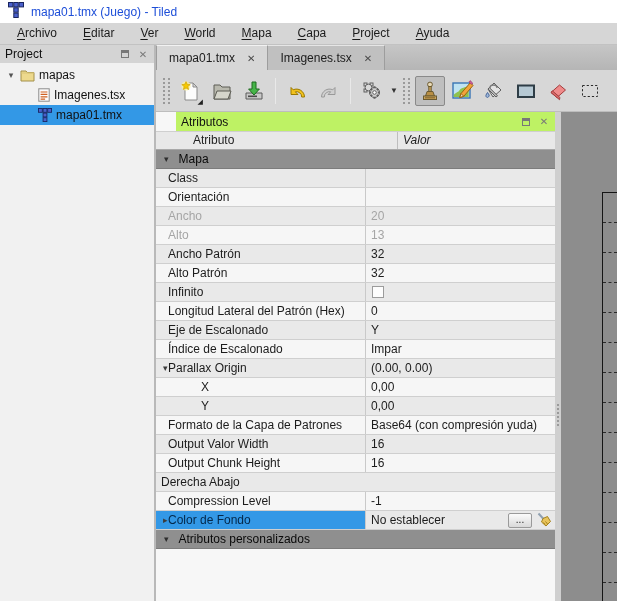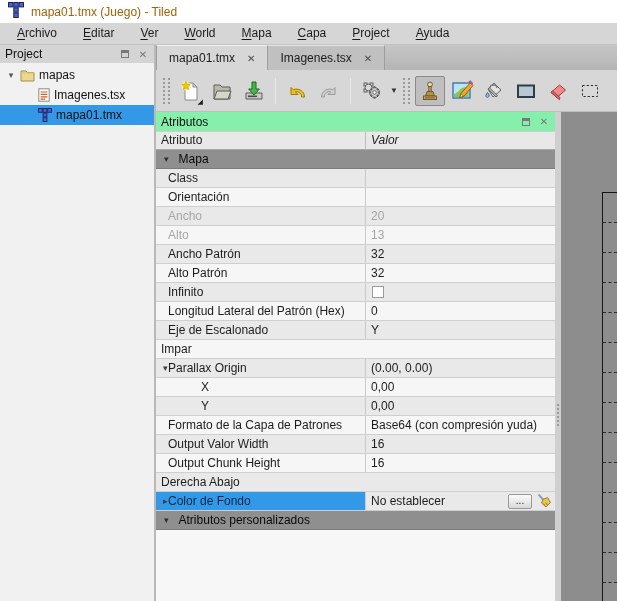--- a/index.html
+++ b/index.html
@@ -2,21 +2,21 @@
 <html><head>
 <meta charset="utf-8">
 <style>
   * { margin:0; padding:0; box-sizing:border-box; }
   html,body { width:617px; height:601px; }
   body { font-family:"Liberation Sans","DejaVu Sans",sans-serif; font-size:12px; color:#1b1b1b; }
   .window { position:relative; width:617px; height:601px; background:#d4d4d4; overflow:hidden; }
 
   
   .titlebar { height:23px; background:#ffffff; display:flex; align-items:center; gap:7px; padding-left:8px; }
-  .titlebar .title { font-size:12px; color:#a16207; }
+  .titlebar .title { font-size:12px; color:#1d4ed8; }
 
   
   .menubar { height:22px; background:#d6d6d6; border-bottom:1px solid #c2c2c2; display:flex; align-items:stretch; padding-left:4px; }
   .menu-item { padding:0 13px; line-height:21px; cursor:default; }
   .menu-item .mn { text-decoration:underline; text-underline-offset:2px; }
 
   
   .main { position:absolute; top:45px; left:0; right:0; bottom:0; display:flex; }
 
   
@@ -49,21 +49,21 @@
   .tb-btn { width:30px; height:30px; display:flex; align-items:center; justify-content:center; position:relative; border:1px solid transparent; border-radius:2px; }
   .tb-btn.active { background:#bfbfbf; border:1px solid #8a8a8a; }
   .tb-btn .corner { position:absolute; right:1px; bottom:0; font-size:7px; color:#222; line-height:7px; }
   .tb-drop { font-size:8px; color:#333; margin-left:1px; }
 
   
   .content { flex:1; display:flex; min-height:0; }
   .props-panel { width:399px; background:#f7f7f7; display:flex; flex-direction:column; }
   .props-colhead { height:19px; display:flex; background:#e8e8e8; border-top:1px solid #cfcfcf; border-bottom:1px solid #a8a8a8; }
   .props-colhead .col { line-height:17px; padding-left:5px; color:#222; }
-  .col-name { width:210px; border-right:1px solid #bdbdbd; }
+  .col-name { width:210px; border-right:1px solid #bdbdbd;margin-left:32px; }
   .col-value { flex:1;font-style:italic; }
   .prows { flex:1; overflow:hidden; }
   .prow { height:19px; display:flex; border-bottom:1px solid #cfcfcf; }
   .prow .pname { width:210px; display:flex; align-items:center; border-right:1px solid #c9c9c9; position:relative; padding-left:12px; color:#1c1c1c; }
   .prow .pname.lvl2 { padding-left:45px; }
   .prow .pvalue { flex:1; display:flex; align-items:center; padding-left:5px; color:#1c1c1c; position:relative; }
   .prow.sa { background:#e9e9e9; }
   .prow.sb { background:#f6f6f6; }
   .prow.disabled .pname, .prow.disabled .pvalue { color:#a5a5a5; }
   .prow.group { background:#8f8f8f; border-bottom:1px solid #7c7c7c; }
@@ -293,21 +293,21 @@
             <span style="display:flex">
               <svg width="24" height="24" viewBox="0 0 24 24">
                 <rect x="4.5" y="6.5" width="15" height="11" fill="#dcdcdc" fill-opacity="0.45" stroke="#2b2b2b" stroke-dasharray="2.2 2"></rect>
               </svg>
             </span>
           </div>
         </div>
 
       <div class="content">
         <div class="props-panel">
-          <div class="dock-header" style="height:19px;background:#86efac;">
+          <div class="dock-header" style="height:19px;background:#bef264;margin-left:20px;">
             <span class="dock-title">Atributos</span>
             <span class="dock-btn">
                 <span class="float-glyph"></span>
               </span>
             <span class="dock-btn">
                 <span>✕</span>
               </span>
           </div>
           <div class="props-colhead">
             <span class="col col-name">Atributo</span>
@@ -383,20 +383,23 @@
               </div>
               <div class="prow sa">
                 <div class="pname">
                   <span>Eje de Escalonado</span>
                 </div>
                 <div class="pvalue">
                   <span>Y</span>
                 </div>
               </div>
               <div class="prow sb">
+                <div class="pname">
+                  <span>Índice de Escalonado</span>
+                </div>
                 <div class="pvalue">
                   <span>Impar</span>
                 </div>
               </div>
               <div class="prow sa">
                 <div class="pname">
                   <span class="exp-arrow">▾</span>
                   <span>Parallax Origin</span>
                 </div>
                 <div class="pvalue">
@@ -439,20 +442,28 @@
                 <div class="pname">
                   <span>Output Chunk Height</span>
                 </div>
                 <div class="pvalue">
                   <span>16</span>
                 </div>
               </div>
               <div class="prow sa">
                 <div class="pvalue">
                   <span>Derecha Abajo</span>
+                </div>
+              </div>
+              <div class="prow sb">
+                <div class="pname">
+                  <span>Compression Level</span>
+                </div>
+                <div class="pvalue">
+                  <span>-1</span>
                 </div>
               </div>
               <div class="prow sa selected">
                 <div class="pname">
                   <span class="exp-arrow">▸</span>
                   <span>Color de Fondo</span>
                 </div>
                 <div class="pvalue">
                   <span>No establecer</span>
                   <span class="ellipsis-btn">...</span>

